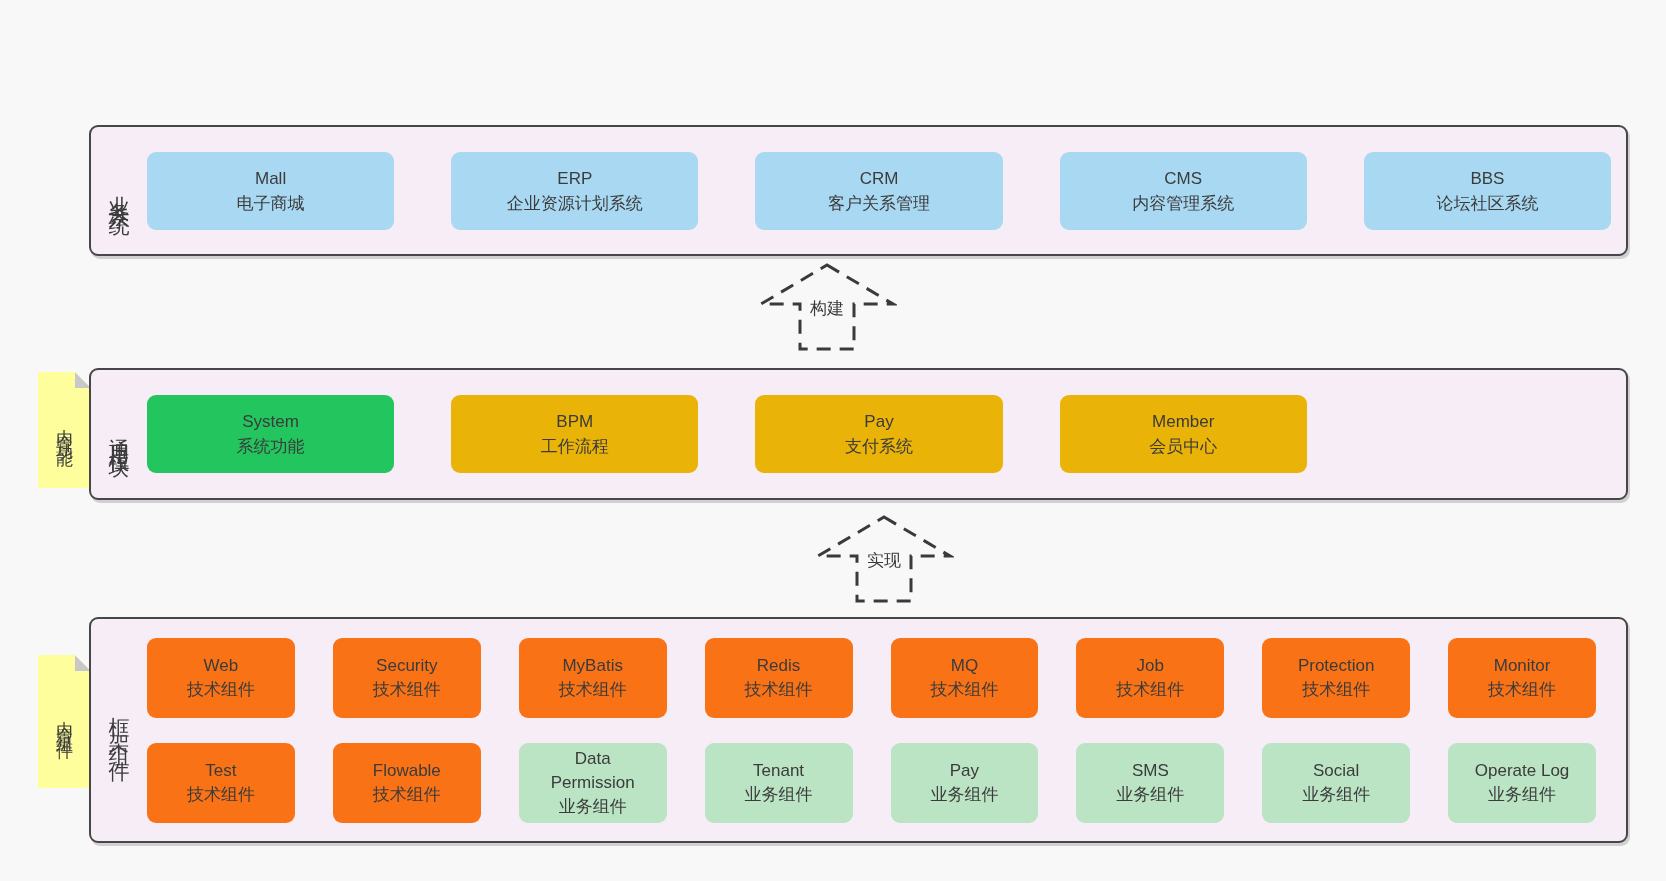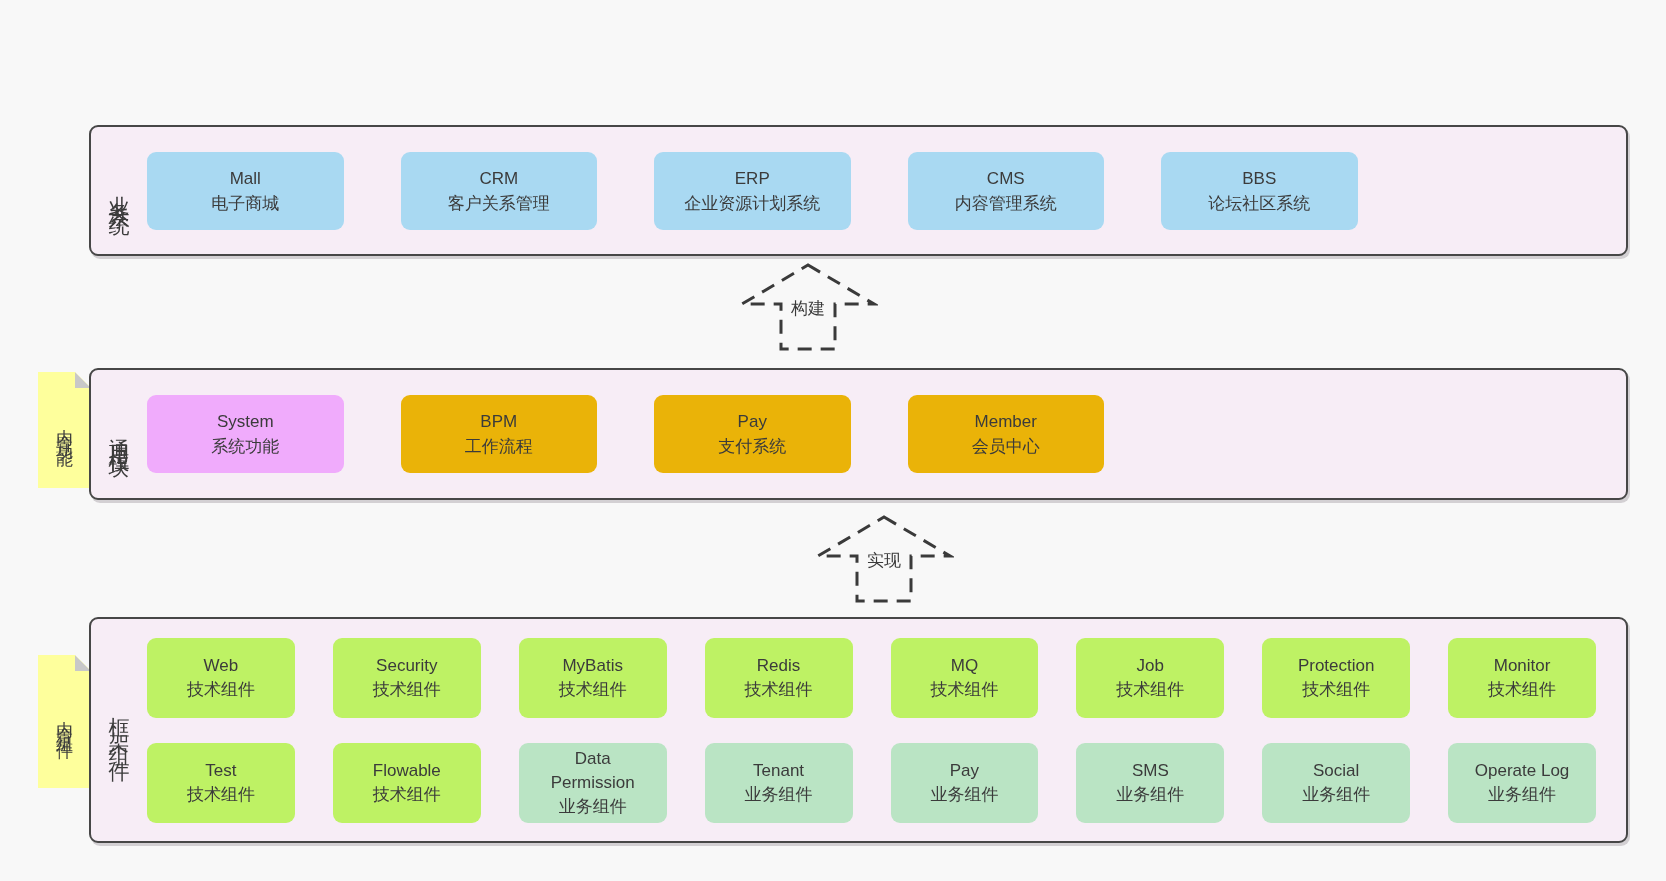--- a/index.html
+++ b/index.html
@@ -17,44 +17,44 @@
   #panel-business{top:125px;height:131px;}
   #panel-modules{top:368px;height:132px;}
   #panel-components{top:617px;height:226px;}
   .vcol{width:56px;flex:0 0 56px;display:flex;align-items:center;justify-content:center;}
   .vlabel{
     writing-mode:vertical-lr;text-orientation:upright;
     font-size:21px;letter-spacing:6px;color:#3b3b3b;white-space:nowrap;
   }
   #panel-components .vlabel{letter-spacing:15px;}
   .grid6{
-    flex:1;display:grid;grid-template-columns:repeat(6,1fr);
+    flex:1;display:grid;grid-template-columns:repeat(5,1fr);
     column-gap:57px;align-items:center;margin:0 15px 0 0;
   }
   .grid8{
     flex:1;display:grid;grid-template-columns:repeat(8,1fr);
     column-gap:38px;row-gap:25px;align-content:center;margin:0 30px 0 0;
   }
   
   .box{
     height:78px;border-radius:9px;box-sizing:border-box;padding:0 10px;
     display:flex;flex-direction:column;align-items:center;justify-content:center;
     text-align:center;
   }
   .grid8 .box{height:80px;padding:0 16px;}
   .bt,.bs{font-size:17px;line-height:25px;display:block;}
   .grid8 .bt,.grid8 .bs{line-height:24px;}
   .blue{background:#a9d9f2;}
-  .red{background:#f0abfc;}
+  .red{background:#22c55e;}
   .pink{background:#eab308;}
-  .green{background:#bef264;}
+  .green{background:#f97316;}
   .green-light{background:#bae4c4;}
   
   .arrow{position:absolute;width:140px;height:90px;z-index:1;}
-  #arrow-build{left:738px;top:262px;}
+  #arrow-build{left:757px;top:262px;}
   #arrow-implement{left:814px;top:514px;}
   .arrow svg{position:absolute;left:0;top:0;}
   .arrow-label{
     position:absolute;left:50%;top:34px;transform:translateX(-50%);
     background:#f8f8f8;padding:1px 4px;font-size:17px;white-space:nowrap;
   }
   
   .sticky{
     position:absolute;left:38px;width:53px;background:#feff9c;z-index:1;
     clip-path:polygon(0 0,calc(100% - 16px) 0,100% 16px,100% 100%,0 100%);
@@ -80,26 +80,26 @@
   <div class="panel" id="panel-business">
     <div class="vcol">
       <div class="vlabel">业务系统</div>
     </div>
     <div class="grid6">
       <div class="box blue">
           <span class="bt">Mall</span>
           <span class="bs">电子商城</span>
         </div>
       <div class="box blue">
+          <span class="bt">ERP</span>
+          <span class="bs">企业资源计划系统</span>
+        </div>
+      <div class="box blue">
           <span class="bt">CRM</span>
           <span class="bs">客户关系管理</span>
-        </div>
-      <div class="box blue">
-          <span class="bt">ERP</span>
-          <span class="bs">企业资源计划系统</span>
         </div>
       <div class="box blue">
           <span class="bt">CMS</span>
           <span class="bs">内容管理系统</span>
         </div>
       <div class="box blue">
           <span class="bt">BBS</span>
           <span class="bs">论坛社区系统</span>
         </div>
     </div>

